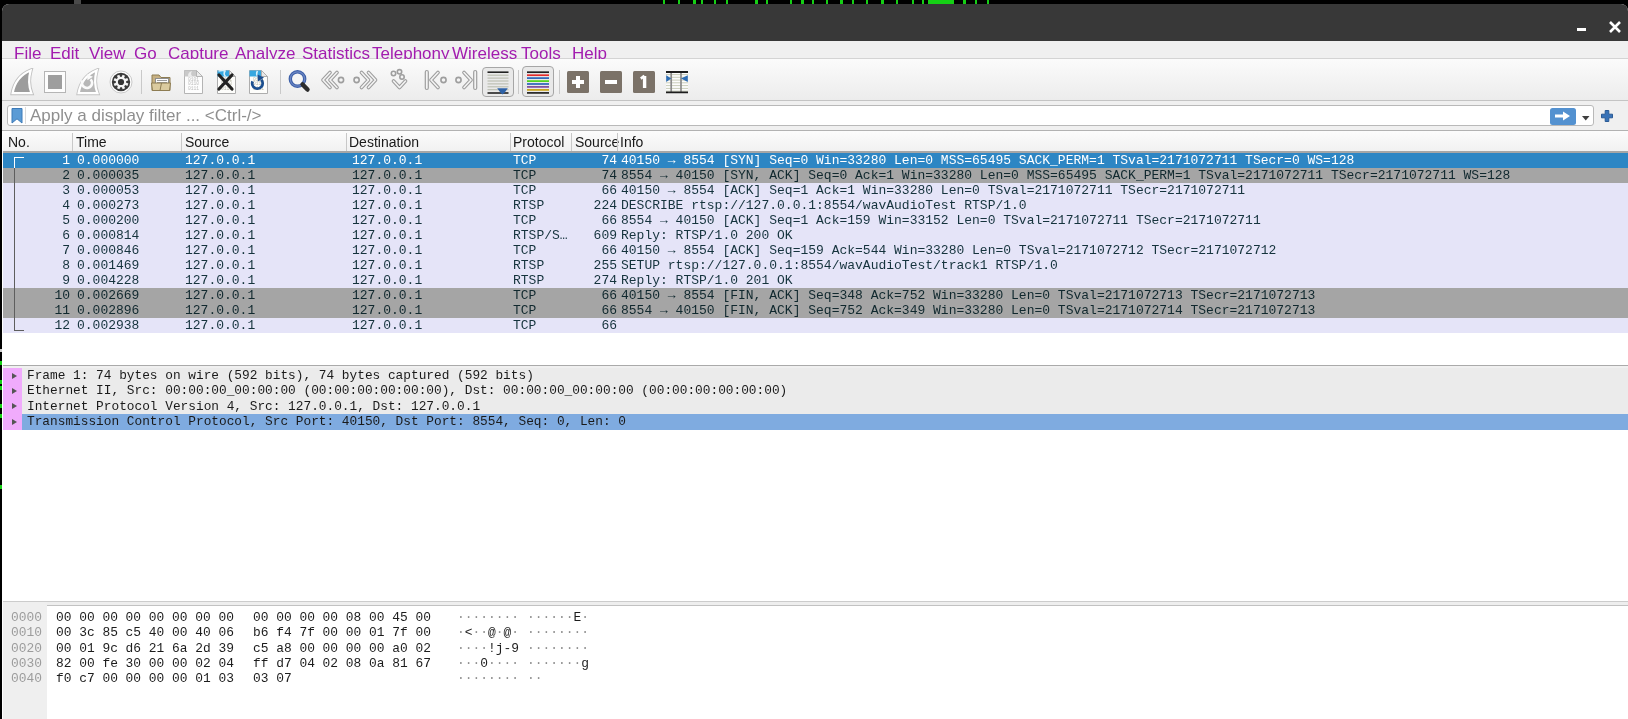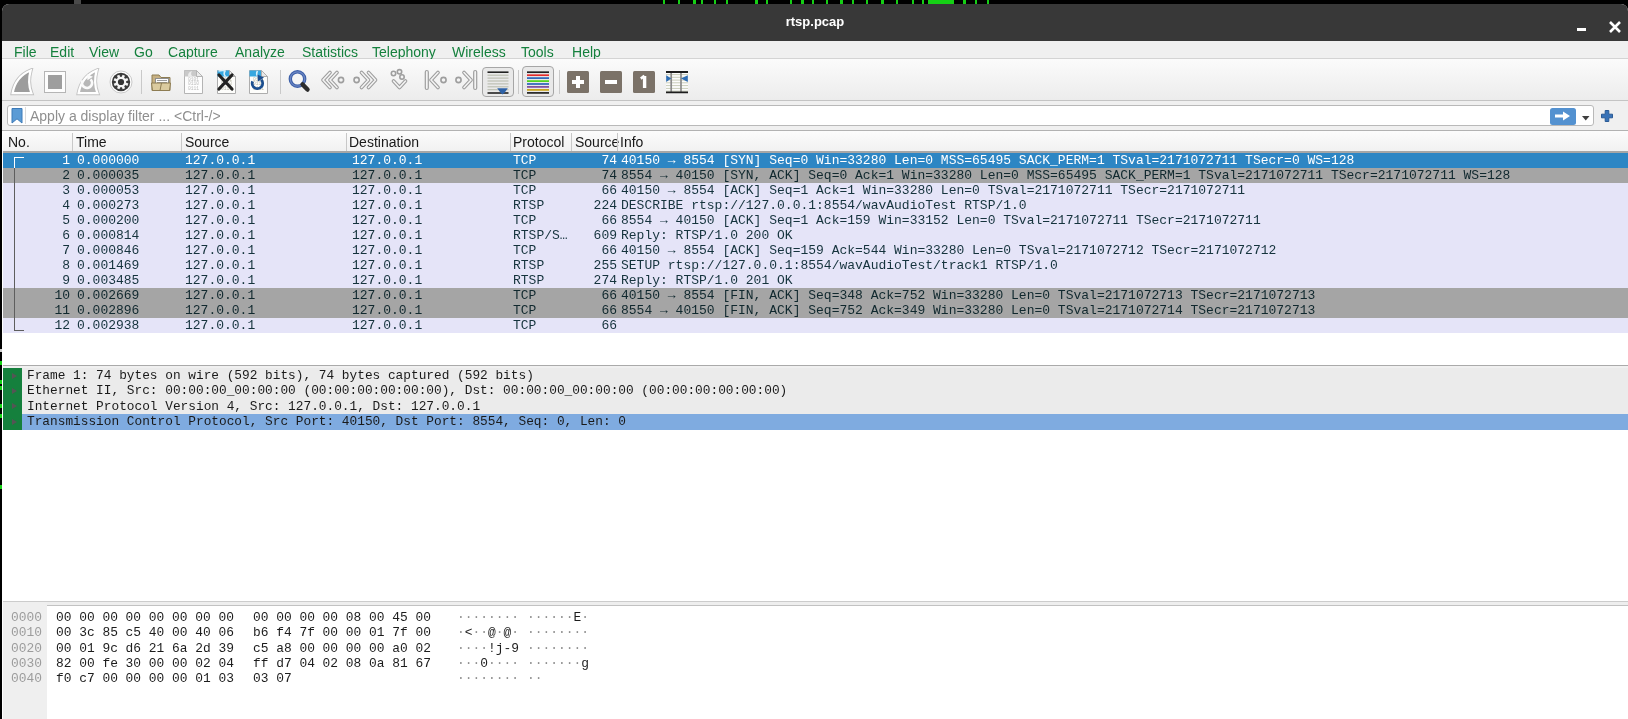--- a/index.html
+++ b/index.html
@@ -1,42 +1,42 @@
 <!DOCTYPE html>
 <html><head><meta charset="utf-8"><style>
 *{margin:0;padding:0;box-sizing:border-box}
 html,body{width:1628px;height:719px;overflow:hidden;background:#000}
 #st{position:absolute;left:0;top:0;width:1628px;height:719px;background:#000;font-family:"Liberation Sans",sans-serif}
 .abs{position:absolute}
 #win{position:absolute;left:2px;top:4px;width:1626px;height:715px;background:#fff;border-radius:7px 7px 0 0}
 #tb{position:absolute;left:2px;top:4px;width:1626px;height:37px;background:#383838;border-radius:7px 7px 0 0}
 #tb .t{position:absolute;left:0;width:1626px;top:10px;text-align:center;color:#fff;font-size:13px;font-weight:bold}
 #mb{position:absolute;left:2px;top:41px;width:1626px;height:18px;background:#f0f0f0;border-bottom:1px solid #d4d4d4}
-.mi{position:absolute;top:3px;font-size:14px;color:#15803d}
+.mi{position:absolute;top:3px;font-size:17px;color:#a21caf}
 .mi u{text-decoration:underline;text-underline-offset:2px}
 #tlb{position:absolute;left:2px;top:59px;width:1626px;height:42px;background:linear-gradient(#fbfbfb,#ececec);border-bottom:1px solid #c4c4c4}
 .ti{position:absolute;top:68px;width:28px;height:28px}
 .tsep{position:absolute;top:70px;width:1px;height:24px;background:#c9c9c9}
 #fb{position:absolute;left:2px;top:101px;width:1626px;height:30px;background:#f0f0f0;border-bottom:1px solid #b2b2b2}
 #fin{position:absolute;left:7px;top:105px;width:1587px;height:21px;background:#fff;border:1px solid #b9b9b9;border-radius:3px}
-#fph{position:absolute;left:30px;top:106px;font-size:14px;color:#8f8f8f;line-height:20px}
+#fph{position:absolute;left:30px;top:106px;font-size:17px;color:#8f8f8f;line-height:20px}
 #hdr{position:absolute;left:3px;top:131px;width:1625px;height:22px;background:linear-gradient(#fcfcfc,#f1f1f1);border-bottom:2px solid #a6a6a6}
 .hl{position:absolute;top:2.5px;font-size:14px;color:#191919}
 .hsep{position:absolute;top:2px;width:1px;height:18px;background:#c8c8c8}
 #rows{position:absolute;left:3px;top:153px;width:1625px;height:212px;background:#fff}
 .r{position:absolute;left:0;width:1625px;height:15px;font-family:"Liberation Mono",monospace;font-size:13px;line-height:15px;white-space:pre}
 .r span{position:absolute;top:0;height:15px}
 .sel{background:#2d86c4;color:#fff}
 .gray{background:#a5a5a5;color:#10282e}
 .lav{background:#e5e4f8;color:#15333d}
 .cno{left:0;width:67px;text-align:right}
 .ct{left:74px}.cs{left:182px}.cd{left:349px}.cp{left:510px}
 .cl{left:554px;width:60px;text-align:right}
 .ci{left:618px}
-#det{position:absolute;left:3px;top:368px;width:1403px;height:62px;background:#15803d}
+#det{position:absolute;left:3px;top:368px;width:1403px;height:62px;background:#f0abfc}
 .dr{position:absolute;left:0;width:1625px;height:15px;font-family:"Liberation Mono",monospace;font-size:12.8px;line-height:15px;white-space:pre;color:#1a1a1a}
 .drbg{position:absolute;left:19px;right:0;top:0;height:15.4px;background:#ebebeb}
 .drbs{background:#7fabe0}
 .dtx{position:absolute;left:24px;top:0}
 .tri{position:absolute;left:9px;top:4.5px;width:0;height:0;border-left:5.5px solid #555;border-top:3.6px solid transparent;border-bottom:3.6px solid transparent}
 #hx{position:absolute;left:3px;top:607px;width:1508px;height:112px;background:#fff}
 #hxg{position:absolute;left:0;top:-5px;width:44px;height:117px;background:#efefef}
 .hr{position:absolute;left:0;width:1625px;height:15px;font-family:"Liberation Mono",monospace;font-size:12.9px;line-height:15px;white-space:pre;color:#1c1c1c}
 .ho{position:absolute;left:8px;color:#9c9c9c}
 .h1{position:absolute;left:53px}
@@ -75,21 +75,20 @@
 <div class="abs" style="left:74px;top:0;width:7px;height:4px;background:#4a4a4a"></div>
 <div class="gd" style="left:0;top:361px;width:2px;height:4px"></div>
 <div class="gd" style="left:0;top:380px;width:2px;height:4px"></div>
 <div class="gd" style="left:0;top:386px;width:2px;height:4px"></div>
 <div class="gd" style="left:0;top:404px;width:2px;height:4px"></div>
 <div class="gd" style="left:0;top:414px;width:2px;height:4px"></div>
 <div class="gd" style="left:0;top:485px;width:2px;height:4px"></div>
 <div class="abs" style="left:0;top:349px;width:2px;height:3px;background:#cfcfcf"></div>
 <div id="win"></div>
 <div id="tb">
-      <div class="t">rtsp.pcap</div>
 <div class="abs" style="left:1575px;top:24px;width:9px;height:3px;background:#fff"></div>
 <svg class="abs" style="left:1605px;top:15px" width="16" height="16">
         <path d="M3 3 L13 13 M13 3 L3 13" stroke="#fff" stroke-width="2.6"></path>
       </svg>
 </div>
 <div id="mb">
 <span class="mi" style="left:12px"><u>F</u>ile</span>
 <span class="mi" style="left:48px"><u>E</u>dit</span>
 <span class="mi" style="left:87px"><u>V</u>iew</span>
 <span class="mi" style="left:132px"><u>G</u>o</span>
@@ -312,21 +311,21 @@
 <div class="r lav" style="top:75px">
 <span class="cno">6</span><span class="ct">0.000814</span><span class="cs">127.0.0.1</span><span class="cd">127.0.0.1</span><span class="cp">RTSP/S…</span><span class="cl">609</span><span class="ci">Reply: RTSP/1.0 200 OK</span>
 </div>
 <div class="r lav" style="top:90px">
 <span class="cno">7</span><span class="ct">0.000846</span><span class="cs">127.0.0.1</span><span class="cd">127.0.0.1</span><span class="cp">TCP</span><span class="cl">66</span><span class="ci">40150 → 8554 [ACK] Seq=159 Ack=544 Win=33280 Len=0 TSval=2171072712 TSecr=2171072712</span>
 </div>
 <div class="r lav" style="top:105px">
 <span class="cno">8</span><span class="ct">0.001469</span><span class="cs">127.0.0.1</span><span class="cd">127.0.0.1</span><span class="cp">RTSP</span><span class="cl">255</span><span class="ci">SETUP rtsp://127.0.0.1:8554/wavAudioTest/track1 RTSP/1.0</span>
 </div>
 <div class="r lav" style="top:120px">
-<span class="cno">9</span><span class="ct">0.003485</span><span class="cs">127.0.0.1</span><span class="cd">127.0.0.1</span><span class="cp">RTSP</span><span class="cl">274</span><span class="ci">Reply: RTSP/1.0 201 OK</span>
+<span class="cno">9</span><span class="ct">0.004228</span><span class="cs">127.0.0.1</span><span class="cd">127.0.0.1</span><span class="cp">RTSP</span><span class="cl">274</span><span class="ci">Reply: RTSP/1.0 201 OK</span>
 </div>
 <div class="r gray" style="top:135px">
 <span class="cno">10</span><span class="ct">0.002669</span><span class="cs">127.0.0.1</span><span class="cd">127.0.0.1</span><span class="cp">TCP</span><span class="cl">66</span><span class="ci">40150 → 8554 [FIN, ACK] Seq=348 Ack=752 Win=33280 Len=0 TSval=2171072713 TSecr=2171072713</span>
 </div>
 <div class="r gray" style="top:150px">
 <span class="cno">11</span><span class="ct">0.002896</span><span class="cs">127.0.0.1</span><span class="cd">127.0.0.1</span><span class="cp">TCP</span><span class="cl">66</span><span class="ci">8554 → 40150 [FIN, ACK] Seq=752 Ack=349 Win=33280 Len=0 TSval=2171072714 TSecr=2171072713</span>
 </div>
 <div class="r lav" style="top:165px">
 <span class="cno">12</span><span class="ct">0.002938</span><span class="cs">127.0.0.1</span><span class="cd">127.0.0.1</span><span class="cp">TCP</span><span class="cl">66</span>
 </div>

